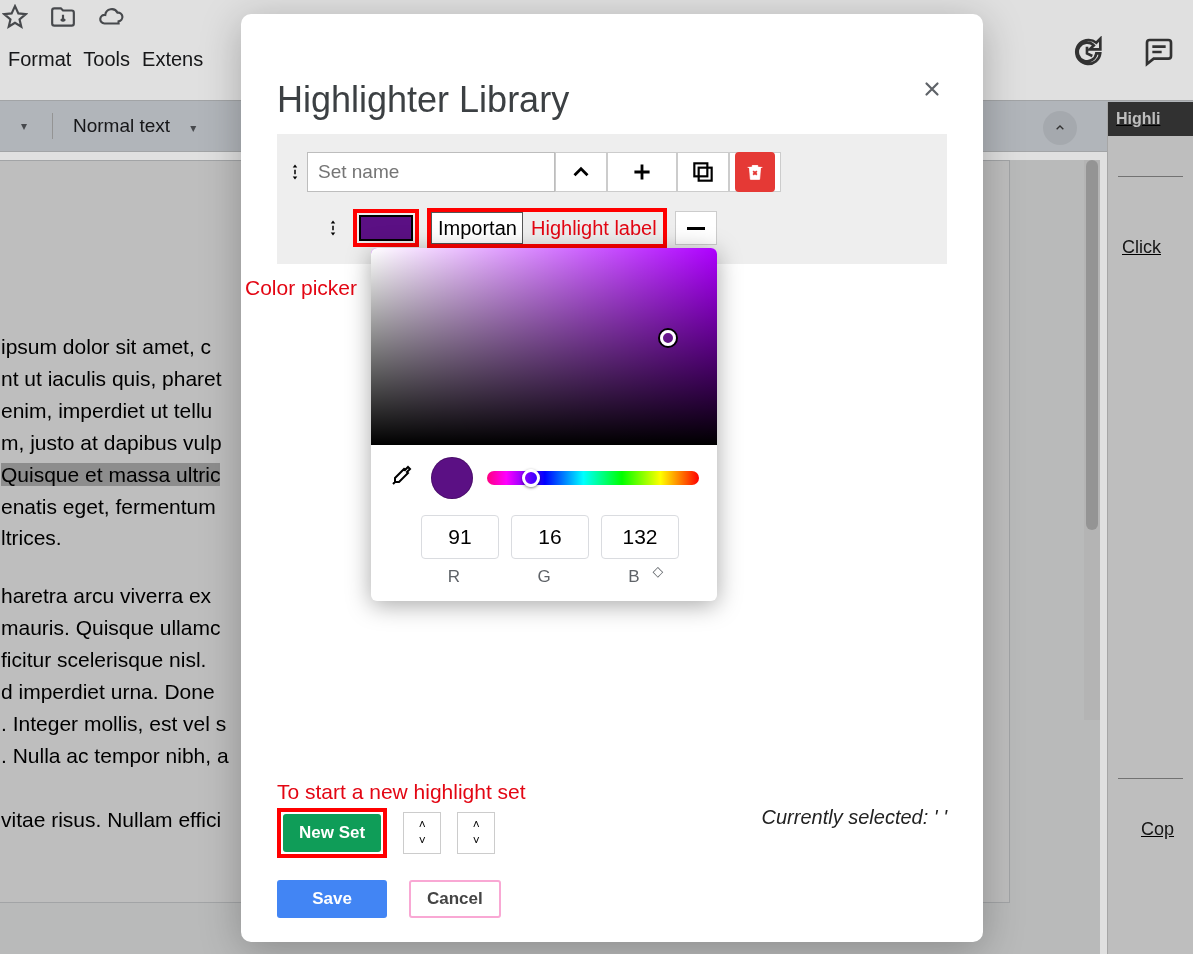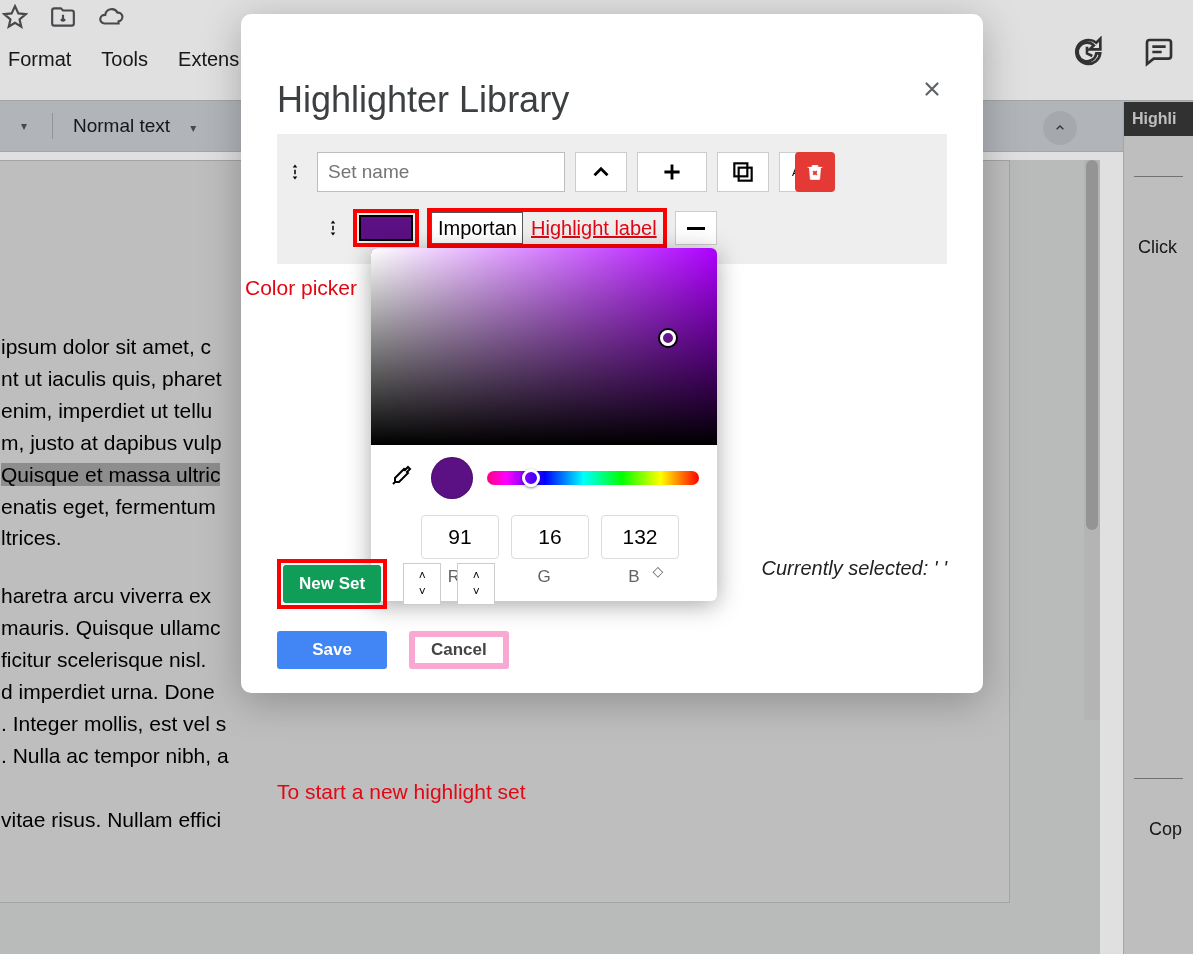--- a/index.html
+++ b/index.html
@@ -4,68 +4,68 @@
 <style>
   * { box-sizing: border-box; margin: 0; padding: 0; }
   html, body { width: 1193px; height: 954px; font-family: Arial, "Helvetica Neue", sans-serif; overflow: hidden; background:#fff; }
   .docbg { position:absolute; inset:0; filter: brightness(0.85) saturate(0.9); pointer-events:none; }
   .docbg * { pointer-events:auto; }
   .overlay-dim { position:absolute; inset:0; background:rgba(0,0,0,0.12); }
 
   
   .starrow { position:absolute; left:2px; top:4px; display:flex; gap:22px; align-items:center; }
   .starrow .icon { width:26px; height:26px; fill:#5f6368; color:#5f6368; }
-  .menurow { position:absolute; left:8px; top:48px; display:flex; gap:30px; font-size:20px; color:#202124; }
+  .menurow { position:absolute; left:8px; top:48px; display:flex; gap:12px; font-size:20px; color:#202124; }
   .menurow span { cursor:pointer; }
   .toolbar { position:absolute; left:0; top:100px; right:0; height:52px; background:#edf2fa; border-top:1px solid #dadce0; border-bottom:1px solid #dadce0; display:flex; align-items:center; padding:0 8px; gap:12px; }
   .tb-btn { width:32px; height:32px; display:flex; align-items:center; justify-content:center; border-radius:4px; }
   .tb-drop { display:flex; align-items:center; gap:20px; font-size:19px; color:#202124; padding:0 8px; }
   .tb-chevd::after { content:"▾"; font-size:12px; color:#5f6368; }
   .tb-rightcirc { position:absolute; right:116px; top:10px; width:34px; height:34px; border-radius:50%; background:#dde3ea; display:flex; align-items:center; justify-content:center; }
   .topright-icons { position:absolute; right:18px; top:36px; display:flex; gap:40px; }
   .topright-icons .icon { width:32px; height:32px; fill:#444; color:#444; }
 
   .docpage-wrap { position:absolute; left:0; top:160px; width:1100px; bottom:0; background:#f8f9fa; overflow:hidden; }
   .docpage { position:absolute; left:-40px; top:0; width:1050px; background:#fff; padding:170px 60px 40px 40px; border:1px solid #dadce0; }
   .doc-text { font-size:21px; color:#000; text-align:justify; line-height:1.52; }
   .doc-text .hl { background:#bdbdbd; }
   .doc-text p { margin-bottom:26px; }
   .doc-scroll { position:absolute; right:0; top:0; width:16px; height:560px; background:#f1f1f1; }
   .doc-scroll .thumb { position:absolute; left:2px; right:2px; top:0; height:370px; background:#c7c7c7; border-radius:6px; }
 
-  .rightstrip { position:absolute; right:0; top:102px; width:70px; bottom:0; background:#fff; border-left:1px solid #e0e0e0; }
+  .rightstrip { position:absolute; right:0; top:102px; width:86px; bottom:0; background:#fff; border-left:1px solid #e0e0e0;text-decoration:underline; }
   .rightstrip .tab { background:#424242; color:#fff; font-size:16px; font-weight:bold; padding:8px 8px; }
   .rightstrip .click { font-size:18px; color:#222; margin:60px 0 0 14px; }
   .rightstrip hr { margin:40px 10px 0 10px; border:none; border-top:1px solid #999; }
   .rightstrip .hr2 { margin-top:520px; }
   .rightstrip .cop { font-size:18px; color:#222; margin:40px 0 0 14px;text-align:center; }
 
   
-  .modal { position:absolute; left:241px; top:14px; width:742px; height:679px; background:#fff; border-radius:10px; box-shadow:0 8px 40px rgba(0,0,0,0.25); z-index:50; }
+  .modal { position:absolute; left:241px; top:14px; width:742px; height:928px; background:#fff; border-radius:10px; box-shadow:0 8px 40px rgba(0,0,0,0.25); z-index:50; }
   .mtitle { position:absolute; left:36px; top:65px; font-size:36px; color:#3c4043; font-family:"Google Sans",Arial,sans-serif; }
   .mclose { position:absolute; right:36px; top:60px; width:30px; height:30px; display:flex; align-items:center; justify-content:center; cursor:pointer; }
   .mclose svg { width:22px; height:22px; fill:#5f6368; }
 
   .setpanel { position:absolute; left:36px; top:120px; width:670px; height:130px; background:#eeeeee; }
-  .setrow1 { position:absolute; left:6px; top:18px; display:flex; align-items:center; gap:10px; }
+  .setrow1 { position:absolute; left:6px; top:18px; display:flex; align-items:center; gap:0; }
   .drag-handle { width:24px; height:28px; display:flex; align-items:center; justify-content:center; }
   .drag-handle svg { width:18px; height:22px; fill:#000; }
   .setname-input { width:248px; height:40px; border:1px solid #bdbdbd; background:#fff; font-size:19px; color:#757575; padding:0 10px; }
   .sqbtn { width:52px; height:40px; background:#fff; border:1px solid #ccc; display:flex; align-items:center; justify-content:center; cursor:pointer; }
   .sqbtn.wide { width:70px; }
   .sqbtn svg { width:26px; height:26px; fill:#000; }
   .delbtn { width:40px; height:40px; margin-left:auto; background:#e53935; border-radius:4px; display:flex; align-items:center; justify-content:center; cursor:pointer; }
   .delbtn svg { width:22px; height:22px; fill:#fff; }
 
   .setrow2 { position:absolute; left:44px; top:74px; display:flex; align-items:center; gap:8px; }
   .swatch-frame { border:4px solid #f00; padding:2px; }
   .swatch { width:54px; height:26px; background:#5b1084; border:2px solid #000; cursor:pointer; }
   .label-frame { border:4px solid #f00; padding:0; display:flex; align-items:center; height:40px; }
   .label-input { width:252px; height:32px; border:1px solid #555; background:#fff; font-size:20px; color:#000; padding:0 6px; }
-  .hl-note { color:#e30613; font-size:20px; margin-left:8px; margin-right:6px;text-decoration:underline; }
+  .hl-note { color:#e30613; font-size:20px; margin-left:8px; margin-right:6px; }
   .minusbtn { width:42px; height:34px; background:#fff; border:1px solid #ccc; display:flex; align-items:center; justify-content:center; cursor:pointer; }
   .minusbtn .m { width:18px; height:3px; background:#000; }
 
   .annot-colorpicker { position:absolute; left:4px; top:262px; color:#e30613; font-size:21px; font-weight:500; }
   .annot-newset { position:absolute; left:36px; top:766px; color:#e30613; font-size:21px; font-weight:500; }
 
   
   .picker { position:absolute; left:130px; top:234px; width:346px; background:#fff; border-radius:6px; box-shadow:0 4px 24px rgba(0,0,0,0.35); overflow:hidden; }
   .sv-area { position:relative; width:100%; height:197px;
     background:
@@ -87,21 +87,21 @@
   .rgblabels span { width:78px; text-align:center; }
   .rgblabels .swap { position:absolute; right:20px; top:0; font-size:14px; color:#5f6368; cursor:pointer; }
 
   
   .footer { position:absolute; left:36px; bottom:24px; right:36px; }
   .row-newset { display:flex; align-items:center; gap:16px; margin-bottom:22px; }
   .newset-frame { border:4px solid #f00; padding:2px; }
   .btn { height:38px; padding:0 16px; border:none; border-radius:3px; font-size:17px; font-weight:bold; cursor:pointer; }
   .btn-green { background:#0f9d58; color:#fff; }
   .btn-blue { background:#4285f4; color:#fff; }
-  .btn-grey { background:#fff; color:#444; border:6px solid #f9a8d4; }
+  .btn-grey { background:#fff; color:#444; border:2px solid #f9a8d4; }
   .sortbtn { width:38px; height:42px; background:#fff; border:1px solid #ccc; display:flex; flex-direction:column; align-items:center; justify-content:center; gap:2px; cursor:pointer; font-size:12px; color:#000; }
   .cur-sel { margin-left:auto; font-style:italic; font-size:20px; color:#222; align-self:flex-start; margin-top:-2px;text-align:center; }
   .row-save { display:flex; gap:22px; }
 </style>
 </head>
 <body>
 
 <div class="docbg">
   <div class="starrow">
     <span class="icon"><svg viewBox="0 0 24 24">

